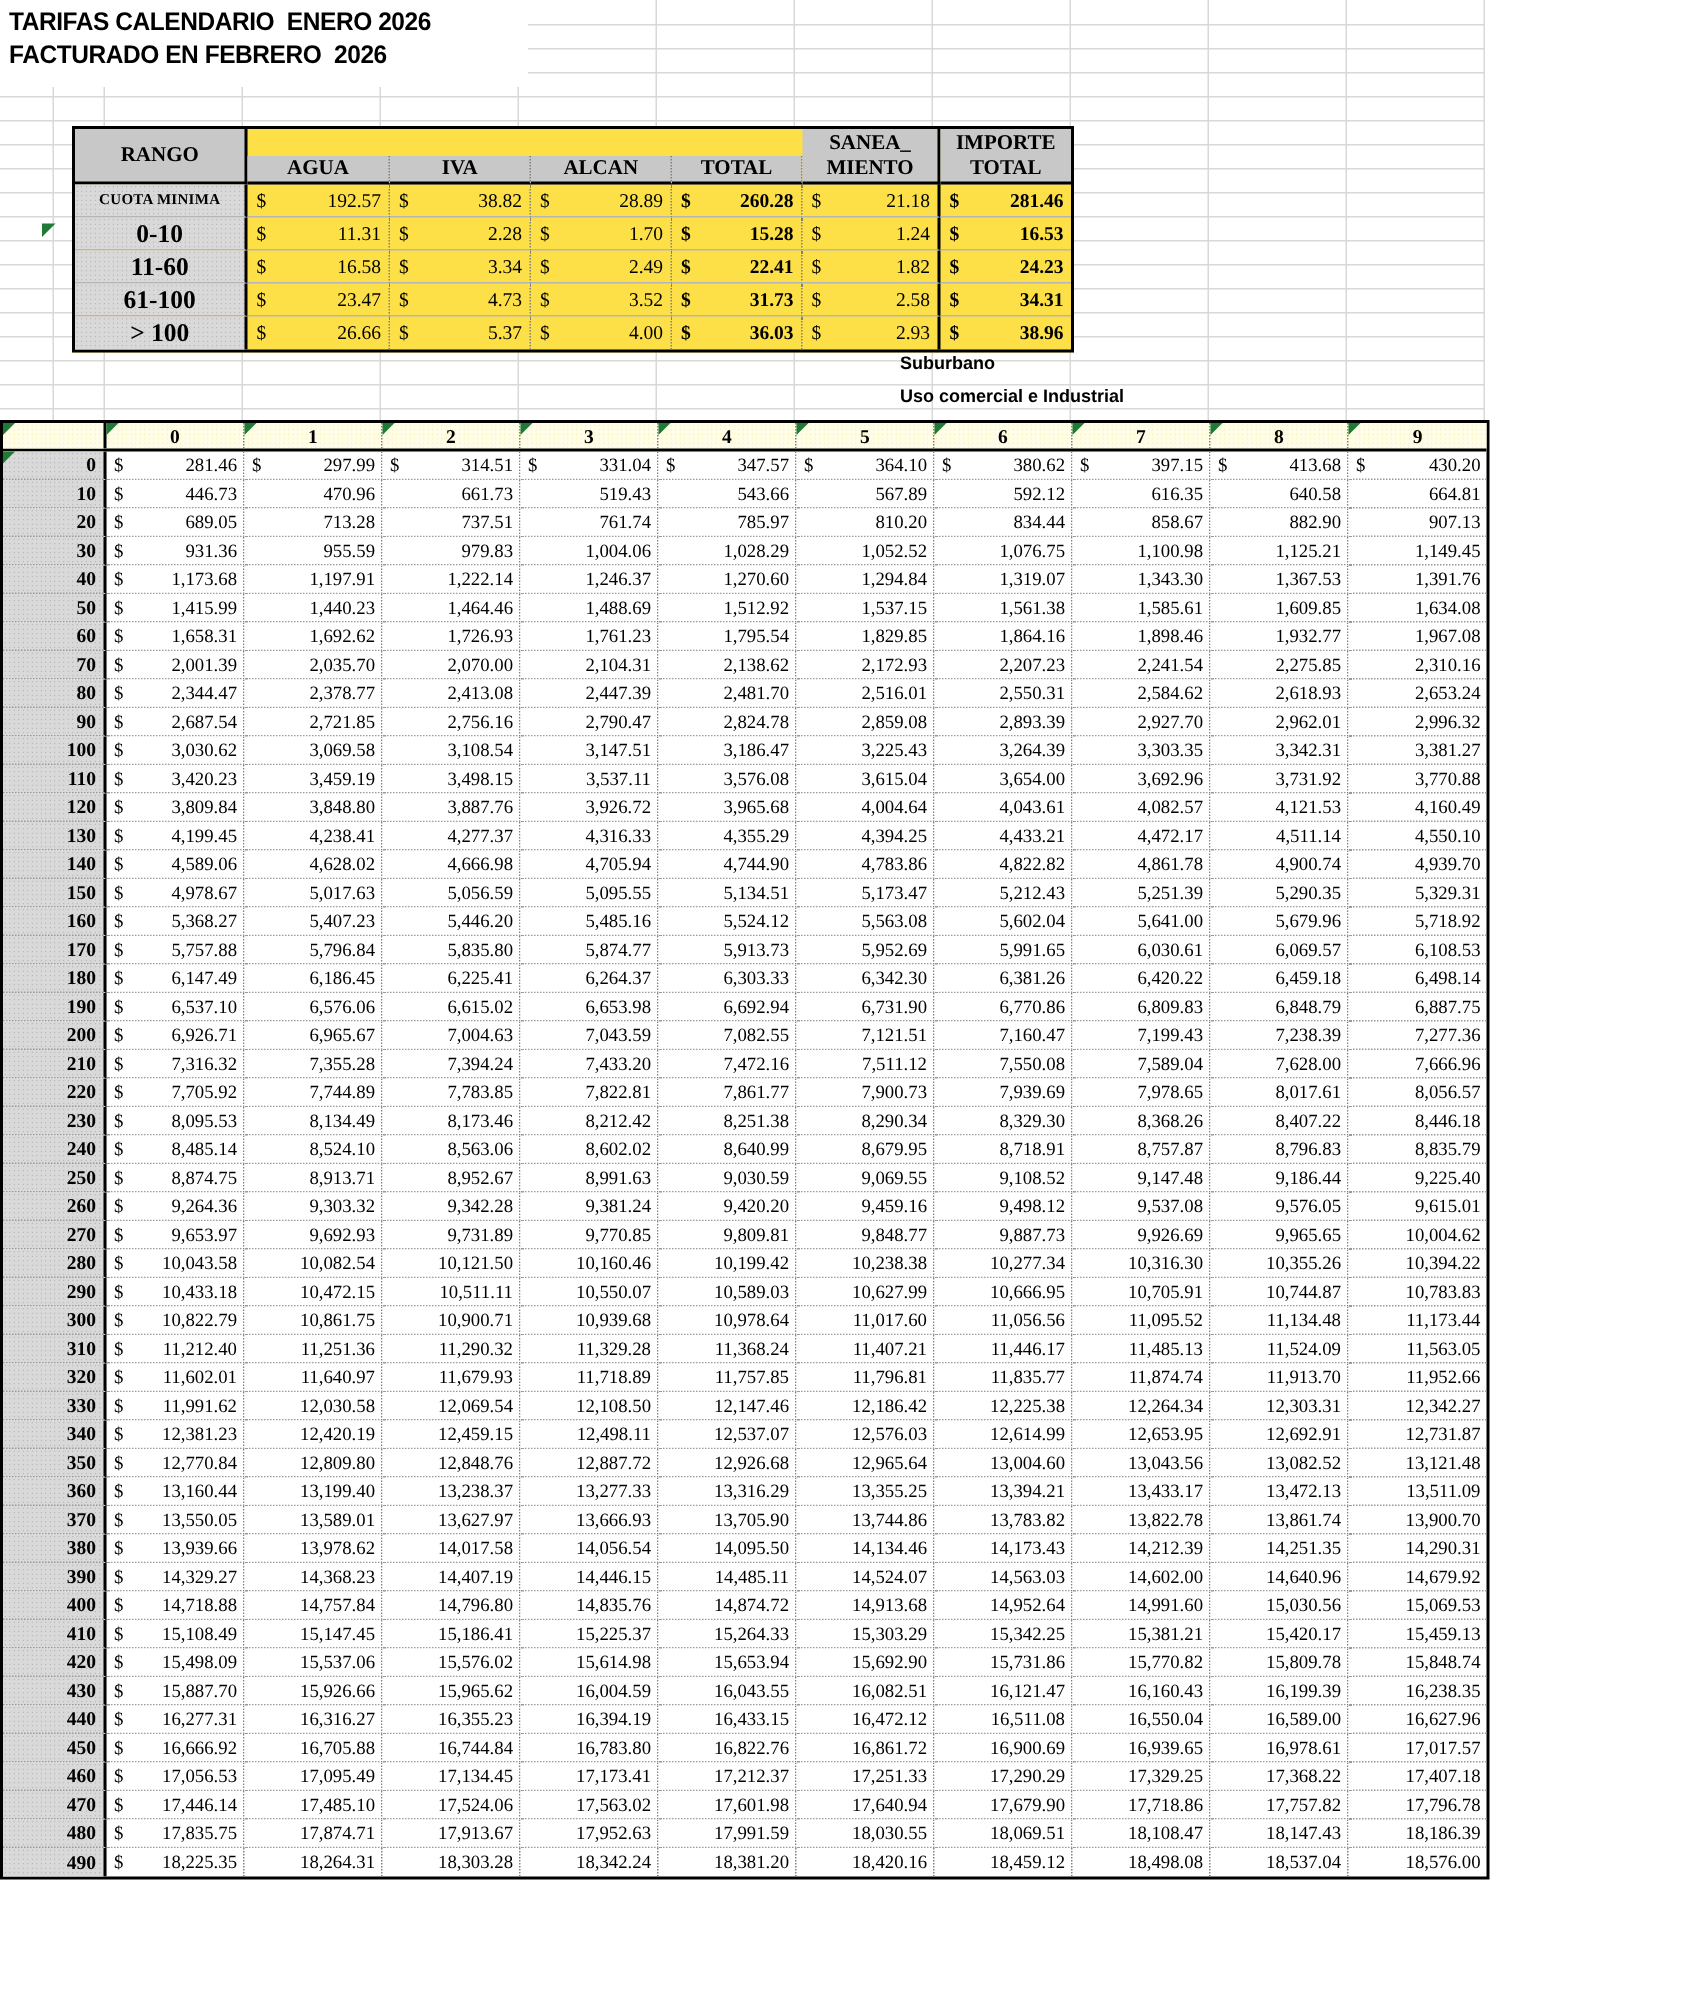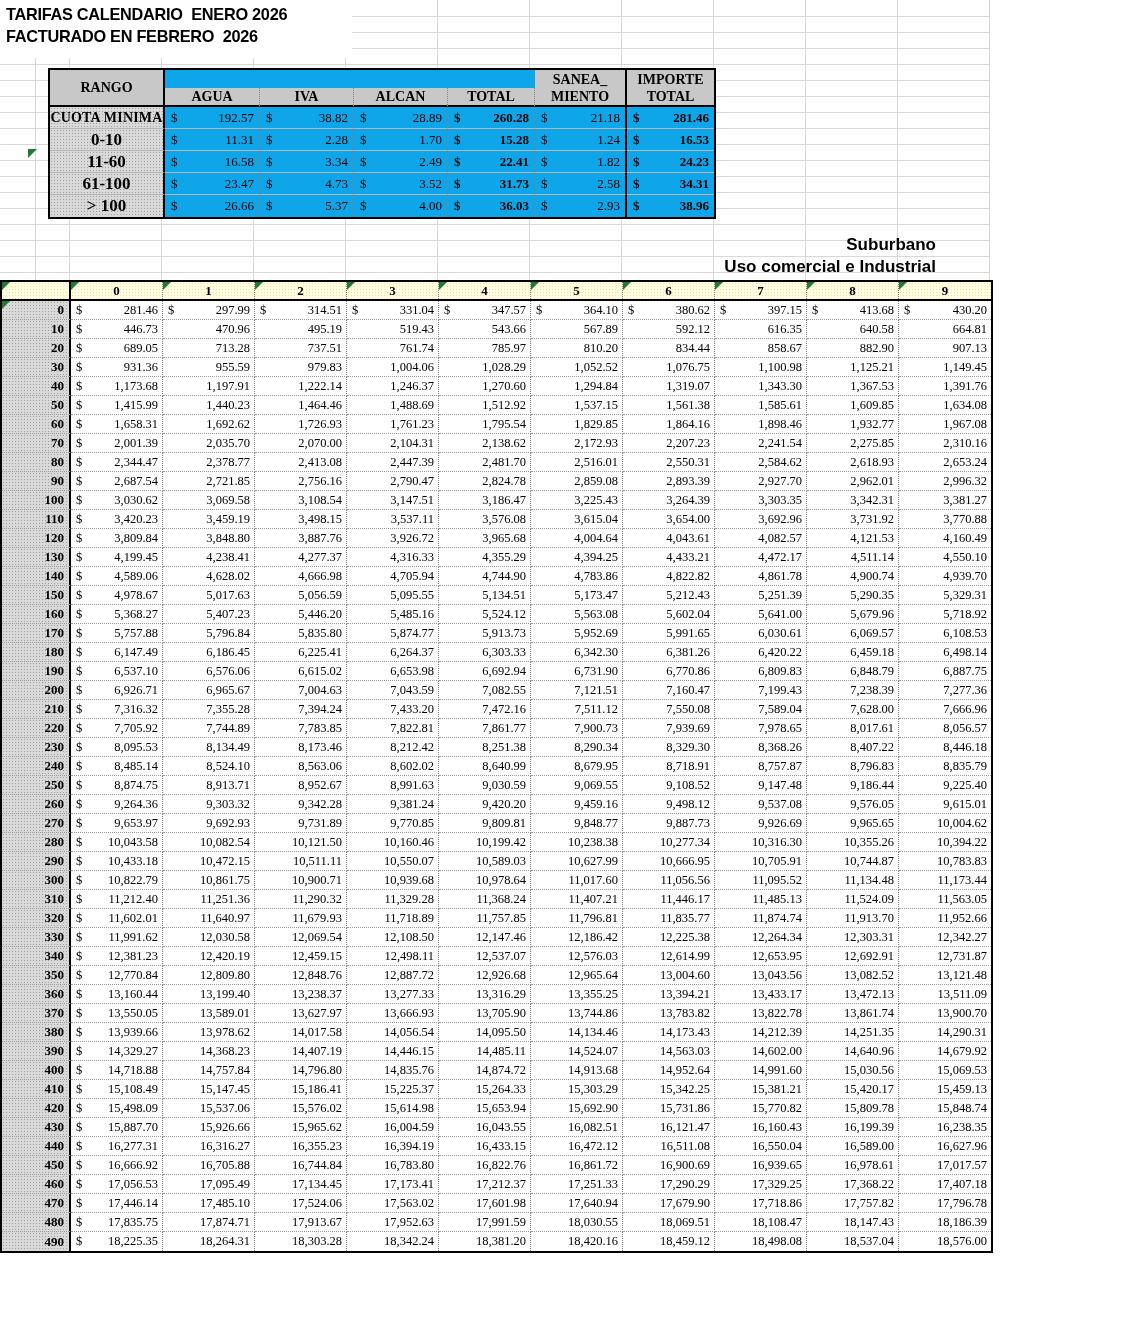--- a/index.html
+++ b/index.html
@@ -14,60 +14,60 @@
   .whiteout{position:absolute;background:#fff;}
 
   
   .title{position:absolute;left:6px;white-space:pre;
          font-family:"Liberation Sans","DejaVu Sans",sans-serif;
          font-weight:bold;font-size:17px;letter-spacing:-0.3px;
          transform:scaleX(.96);transform-origin:left;}
   #title1{top:5px;} #title2{top:27px;}
 
   
-  .section-label{position:absolute;left:636px;width:300px;text-align:right;
+  .section-label{position:absolute;left:600px;width:300px;text-align:left;
          font-family:"Liberation Sans","DejaVu Sans",sans-serif;
-         font-weight:bold;font-size:17px;}
+         font-weight:bold;font-size:12px;}
   #zone-label{top:235px;} #use-label{top:257px;}
 
   
   .grayhatch{background-color:#d9d9d9;
     background-image:radial-gradient(#9f9f9f 26%,transparent 27%);
     background-size:3px 3px;}
   .yellowhatch{background-color:#fffde8;
     background-image:radial-gradient(#f3e97e 26%,transparent 27%);
     background-size:3px 3px;}
 
   
   .tri{position:absolute;top:0;left:0;width:0;height:0;
        border-top:8px solid #1e7a34;border-right:8px solid transparent;}
   #margin-flag{position:absolute;left:28px;top:149px;width:0;height:0;
        border-top:9px solid #1e7a34;border-right:9px solid transparent;}
 
   
-  #rate-table{position:absolute;left:48px;top:68px;
+  #rate-table{position:absolute;left:48px;top:84px;
       display:grid;
       grid-template-columns:115px 95px 94px 94px 87px 92px 87px;
       grid-template-rows:18px 19px 22px 22px 22px 22px 22px;
-      border:2px solid #000;background:#0ea5e9;font-size:13px;}
+      border:2px solid #000;background:#fde047;font-size:13px;}
   #rate-table .hd{background:#c8c8c8;display:flex;align-items:center;justify-content:center;
       font-weight:bold;font-size:14px;}
   .hd.two{flex-direction:column;line-height:17px;justify-content:center;}
   .bb-black{border-bottom:2px solid #000;}
   .br-black{border-right:2px solid #000;}
   .br-dot{border-right:1px dotted #808080;}
   .bb-dot{border-bottom:1px dotted #9a9a9a;}
   .rt-rango{grid-area:1/1/3/2;}
   .rt-tarifa{grid-area:1/2/2/6;}
   .rt-agua{grid-area:2/2/3/3;} .rt-iva{grid-area:2/3/3/4;}
   .rt-alcan{grid-area:2/4/3/5;} .rt-total{grid-area:2/5/3/6;}
   .rt-sanea{grid-area:1/6/3/7;} .rt-importe{grid-area:1/7/3/8;font-family:Liberation Serif, serif;}
   .rt-label{display:flex;align-items:center;justify-content:center;
       font-weight:bold;font-size:17px;border-bottom:1px solid #b6b6b6;}
-  .rt-label.small{font-size:14px;letter-spacing:.2px;}
+  .rt-label.small{font-size:10px;letter-spacing:.2px;}
   .money{display:flex;align-items:center;padding:0 5px 0 6px;
       border-bottom:1px solid #b6b6b6;font-size:13px;}
   .money .cur{flex:0 0 auto;}
   .money .val{margin-left:auto;}
   .money.bold{font-weight:bold;}
   .lastrow{border-bottom:none !important;}
 
   
   #matrix{position:absolute;left:0;top:280px;border:2px solid #000;background:#fff;}
   .m-header{display:flex;height:17px;border-bottom:2px solid #000;}
@@ -374,21 +374,21 @@
             <span>10</span>
           </div>
           <div class="m-cell">
             <span class="cur">$</span>
             <span class="val">446.73</span>
           </div>
           <div class="m-cell">
             <span class="val">470.96</span>
           </div>
           <div class="m-cell">
-            <span class="val">495.19</span>
+            <span class="val">661.73</span>
           </div>
           <div class="m-cell">
             <span class="val">519.43</span>
           </div>
           <div class="m-cell">
             <span class="val">543.66</span>
           </div>
           <div class="m-cell">
             <span class="val">567.89</span>
           </div>

